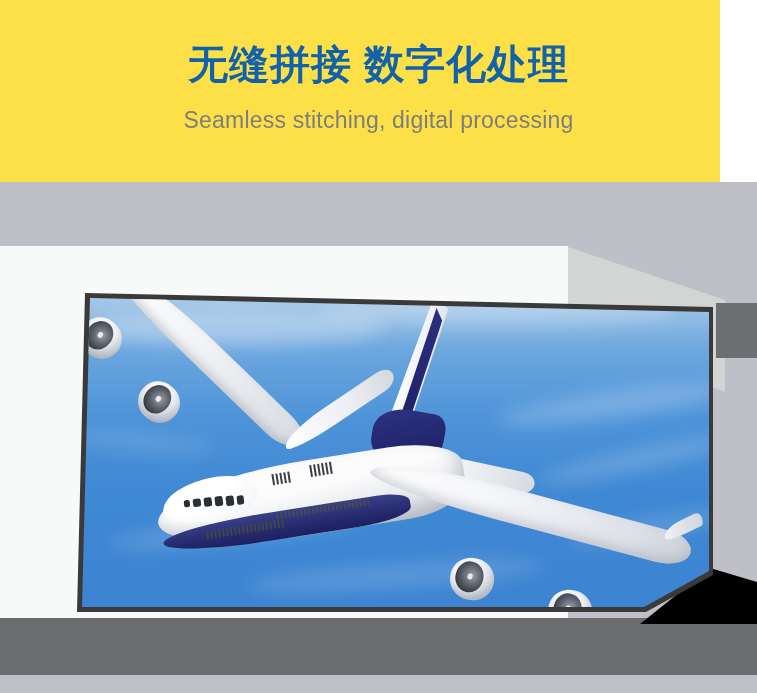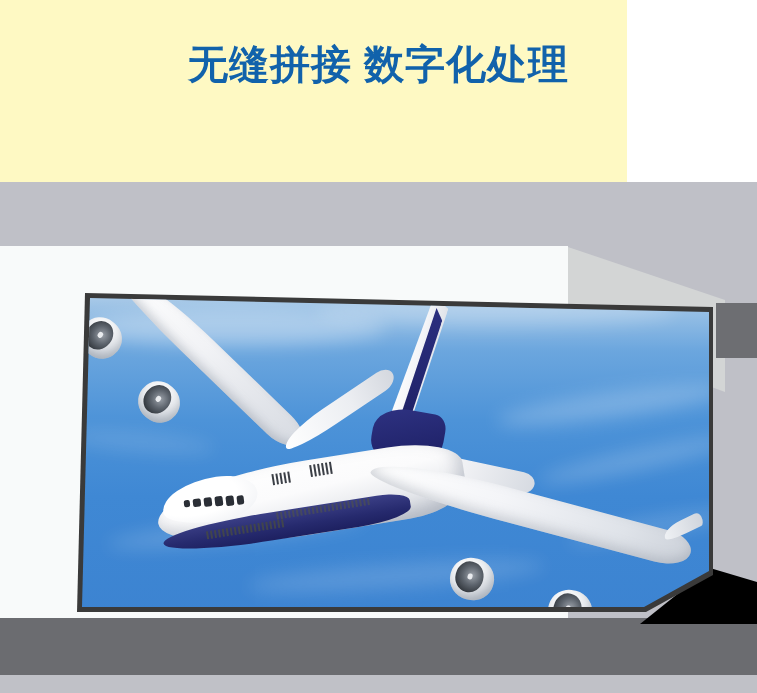--- a/index.html
+++ b/index.html
@@ -16,23 +16,23 @@
     height: 693px;
     overflow: hidden;
     background: #ffffff;
   }
 
   
   .header {
     position: absolute;
     left: 0;
     top: 0;
-    width: 627px;
+    width: 720px;
     height: 182px;
-    background: #fef9c3;
+    background: #fde047;
     text-align: center;
   }
   .headline {
     position: absolute;
     left: 0;
     top: 38px;
     width: 757px;
     font-size: 40px;
     line-height: 52px;
     font-weight: 700;
@@ -323,20 +323,21 @@
     border-radius: 2px;
   }
 </style>
 </head>
 <body>
 
 <div id="page">
 
   <div class="header">
     <div class="headline">无缝拼接 数字化处理</div>
+    <div class="subhead">Seamless stitching, digital processing</div>
   </div>
 
   <div class="scene">
 
     <div class="wall-top"></div>
     <div class="wall-right"></div>
     <div class="wall-white"></div>
     <div class="soffit"></div>
     <div class="recess-block"></div>
 

